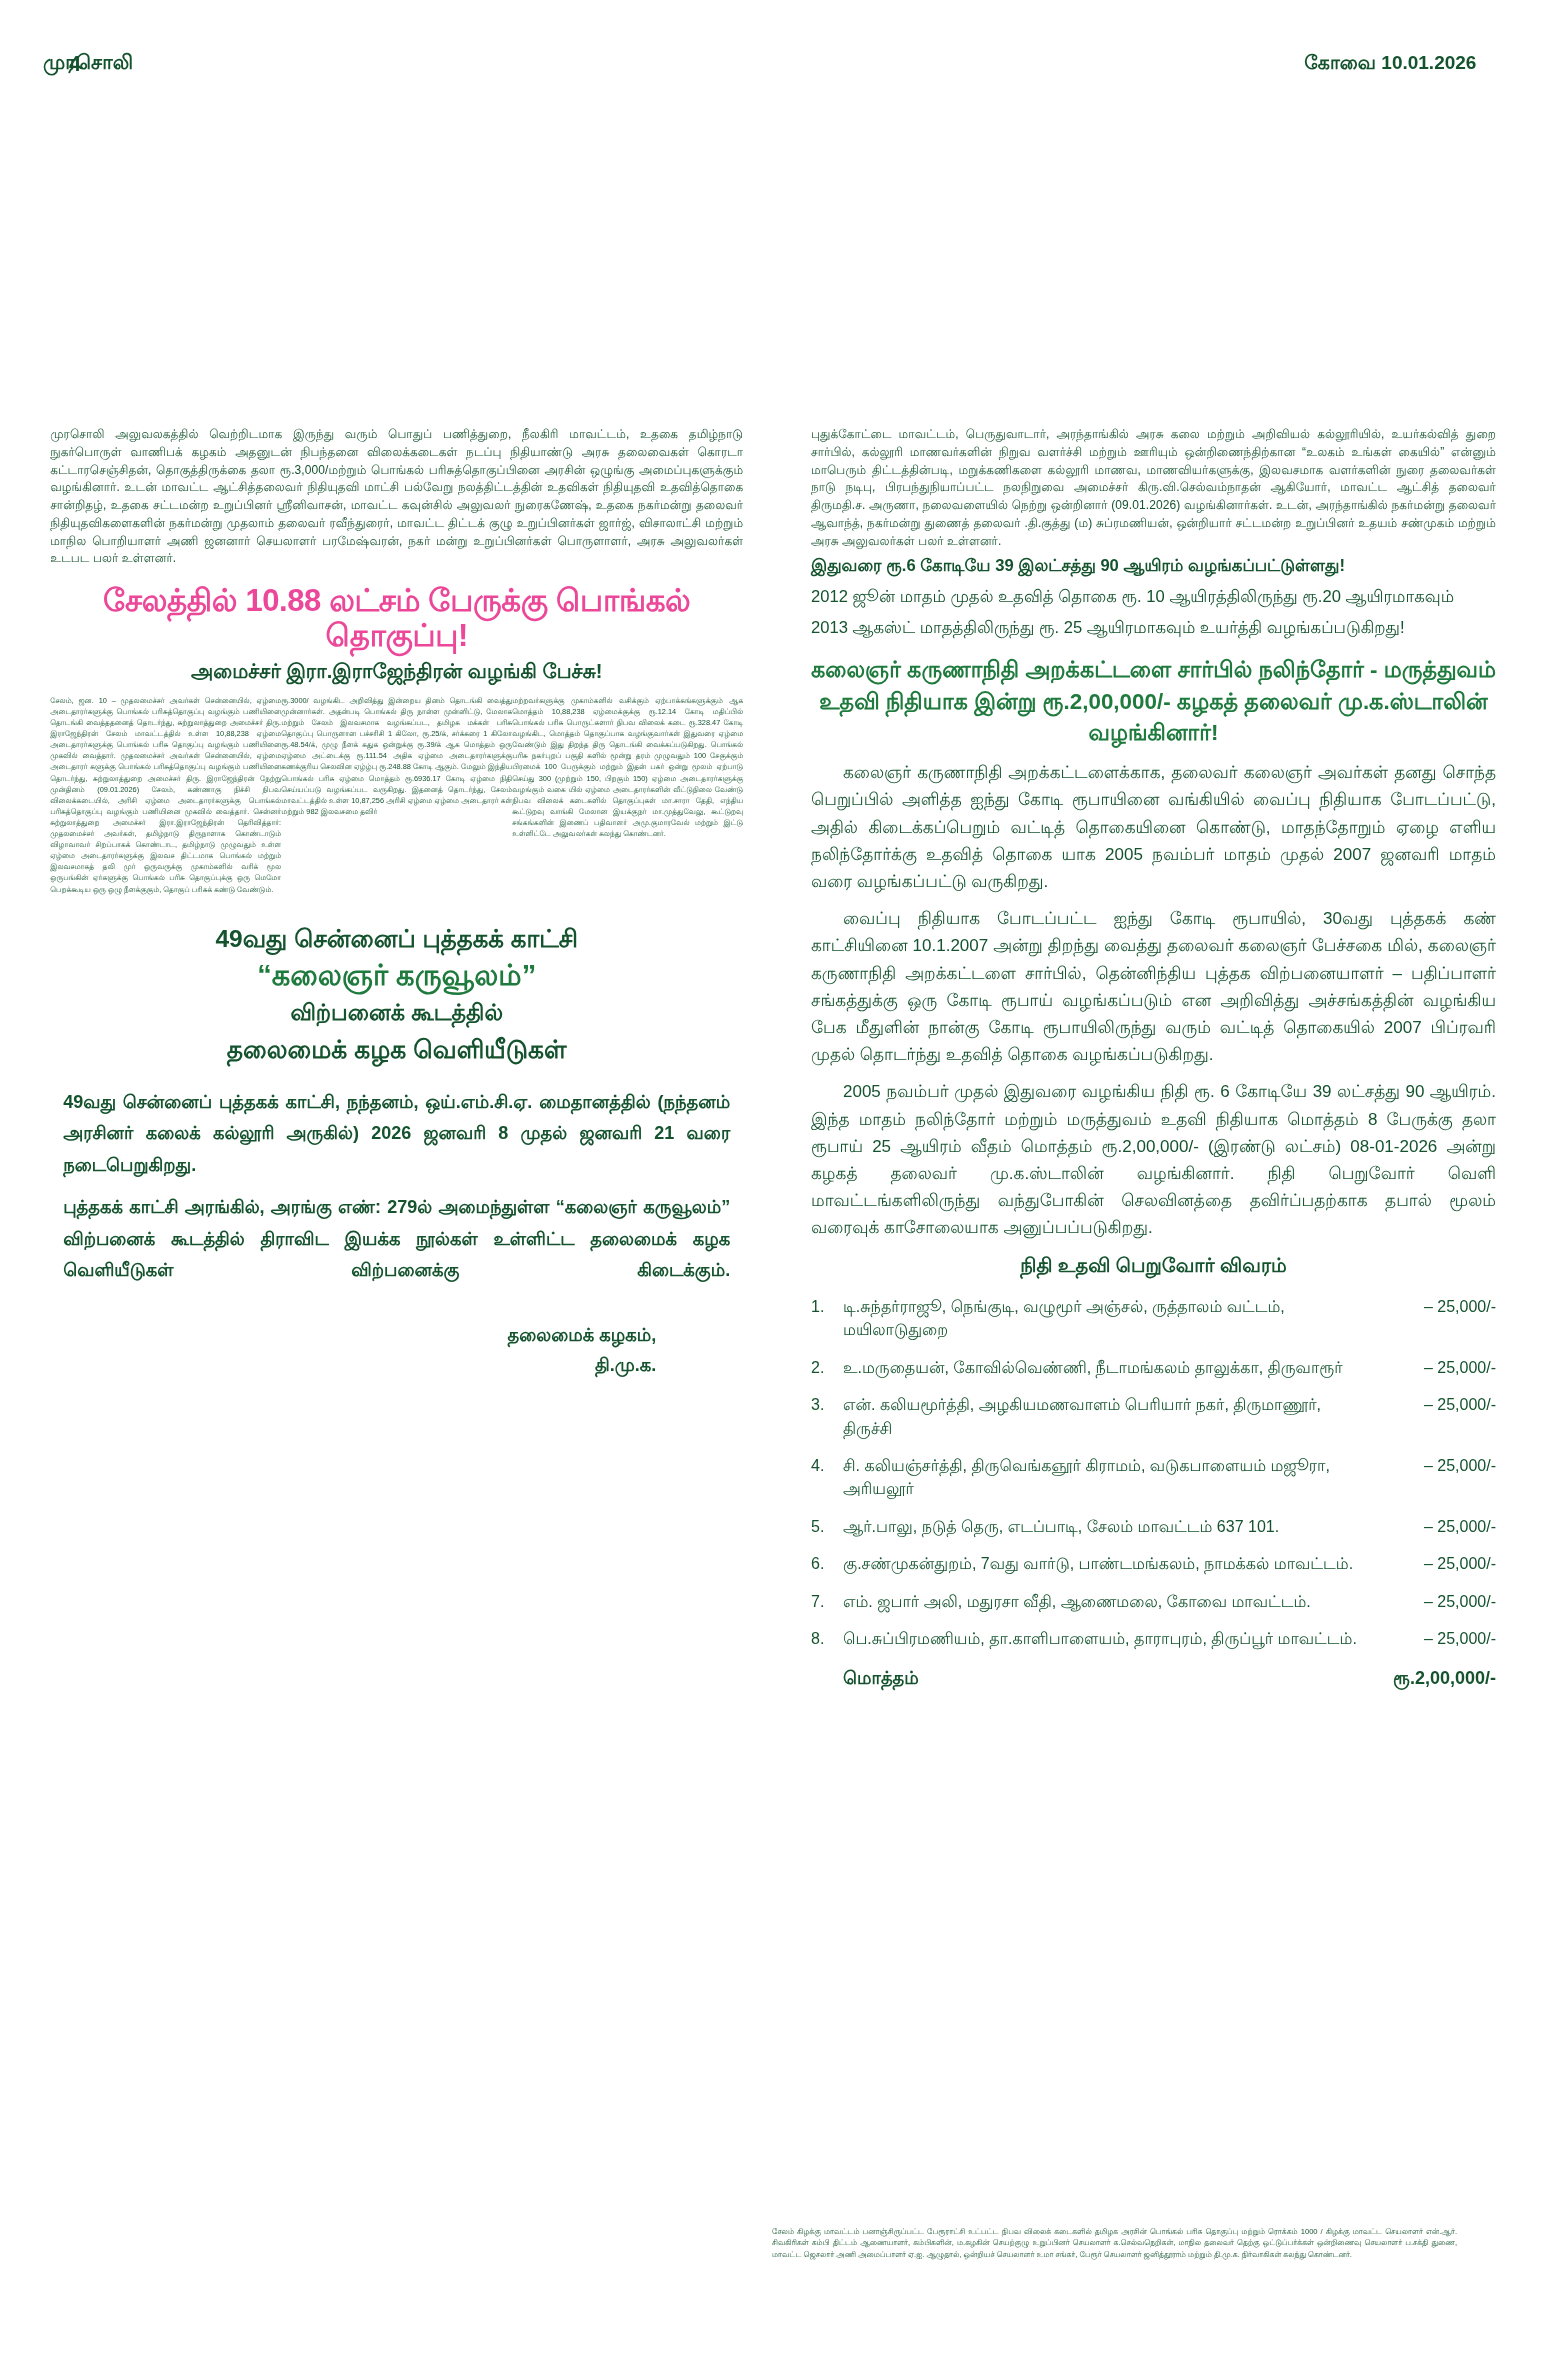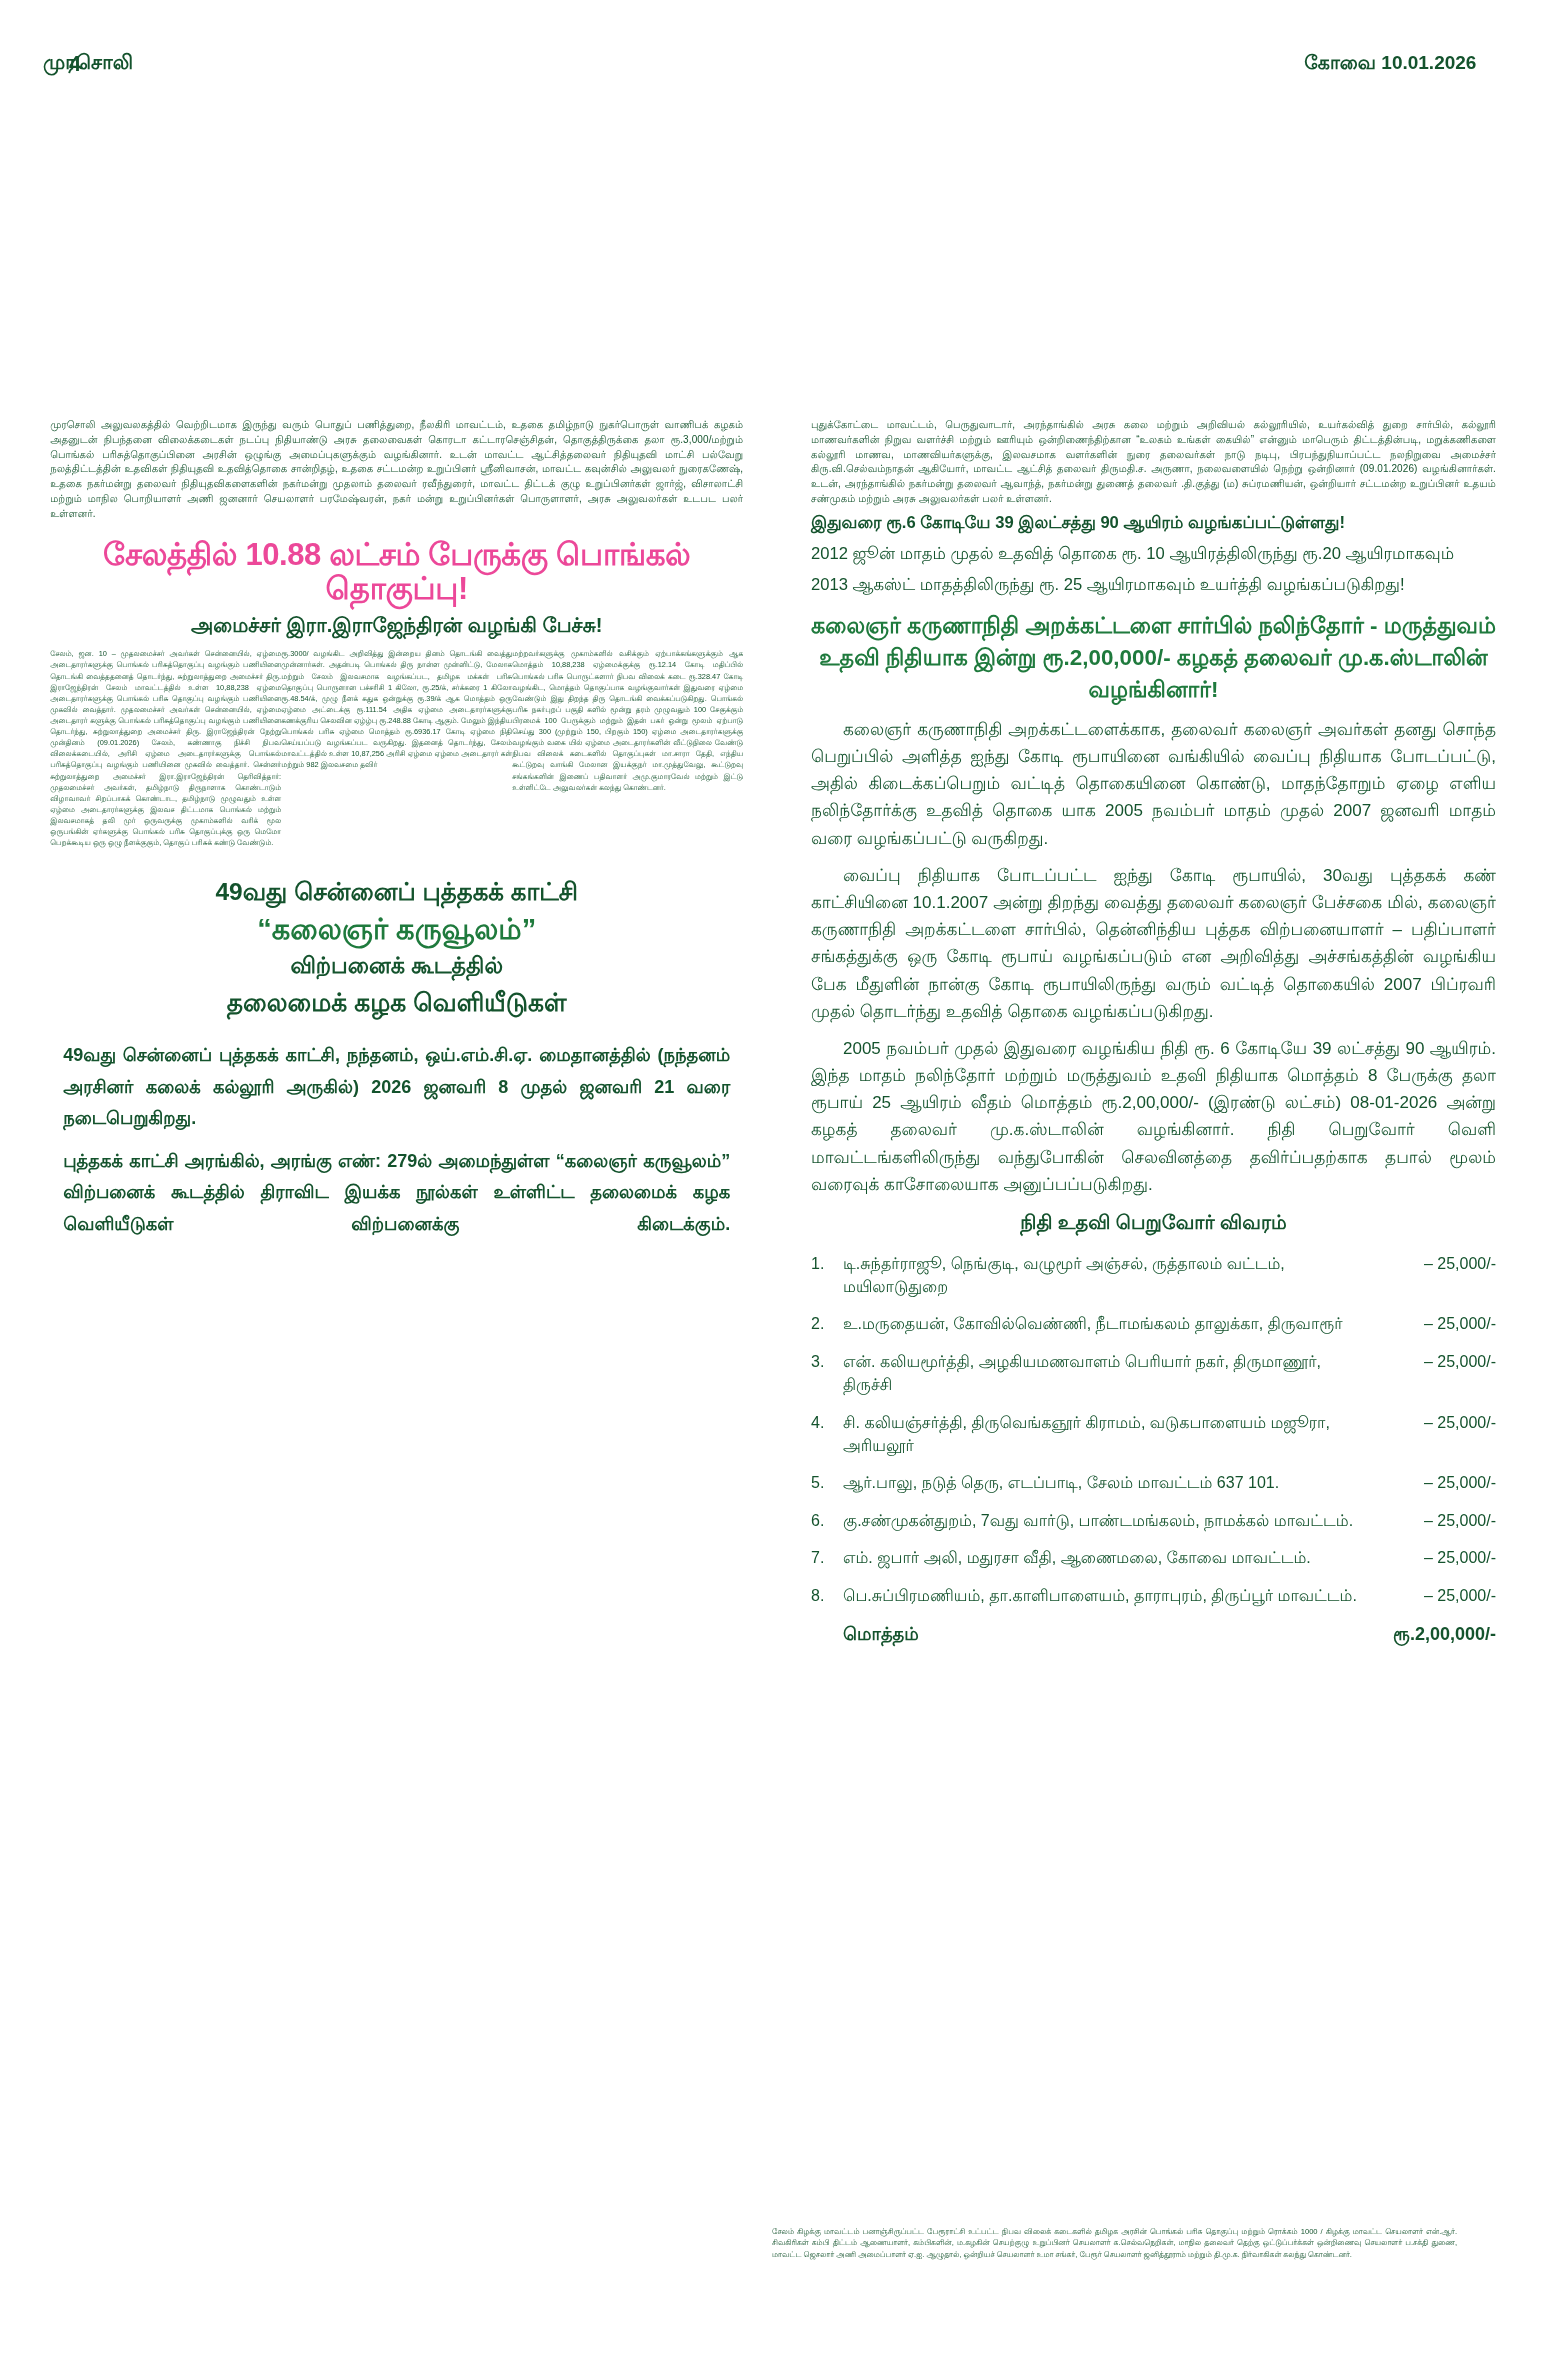--- a/index.html
+++ b/index.html
@@ -72,25 +72,26 @@
   }
   .col-right {
     position: absolute;
     left: 768px;
     top: 0;
     width: 685px;
   }
 
   
   .microtext {
-    font-size: 10px;
+    font-size: 12px;
     line-height: 1.48;
     text-align: justify;
     color: #14532d;
     letter-spacing: 0.1px;
+    margin-top: 8px;
   }
   .microtext p { margin: 0 0 2.9px 0; }
 
   
   .headline-red {
     font-size: 31px;
     font-weight: bold;
     line-height: 1.12;
     color: #ec4899;
     text-align: center;
@@ -277,20 +278,24 @@
         </div>
       </div>
 
       <div class="bookfair">
         <div class="bf-l1">49வது சென்னைப் புத்தகக் காட்சி</div>
         <div class="bf-l2">“கலைஞர் கருவூலம்”</div>
         <div class="bf-l3">விற்பனைக் கூடத்தில்</div>
         <div class="bf-l4">தலைமைக் கழக வெளியீடுகள்</div>
         <div class="bf-para">49வது சென்னைப் புத்தகக் காட்சி, நந்தனம், ஒய்.எம்.சி.ஏ. மைதானத்தில் (நந்தனம் அரசினர் கலைக் கல்லூரி அருகில்) 2026 ஜனவரி 8 முதல் ஜனவரி 21 வரை நடைபெறுகிறது.</div>
         <div class="bf-para bf-para2">புத்தகக் காட்சி அரங்கில், அரங்கு எண்: 279ல் அமைந்துள்ள “கலைஞர் கருவூலம்” விற்பனைக் கூடத்தில் திராவிட இயக்க நூல்கள் உள்ளிட்ட தலைமைக் கழக வெளியீடுகள் விற்பனைக்கு கிடைக்கும்.</div>
+        <div class="bf-sign">
+          <div>தலைமைக் கழகம்,</div>
+          <div>தி.மு.க.</div>
+        </div>
       </div>
 
     </div>
 
     <div class="col-right">
 
       <div class="microtext">
         <p>புதுக்கோட்டை மாவட்டம், பெருதுவாடார், அரந்தாங்கில் அரசு கலை மற்றும் அறிவியல் கல்லூரியில், உயர்கல்வித் துறை சார்பில், கல்லூரி மாணவர்களின் நிறுவ வளர்ச்சி மற்றும் ஊரியும் ஒன்றிணைந்திற்கான “உலகம் உங்கள் கையில்” என்னும் மாபெரும் திட்டத்தின்படி, மறுக்கணிகளை கல்லூரி மாணவ, மாணவியர்களுக்கு, இலவசமாக வளர்களின் நுரை தலைவர்கள் நாடு நடிபு, பிரபந்துநியாப்பட்ட நலநிறுவை அமைச்சர் கிரு.வி.செல்வம்நாதன் ஆகியோர், மாவட்ட ஆட்சித் தலைவர் திருமதி.ச. அருணா, நலைவளையில் நெற்று ஒன்றினார் (09.01.2026) வழங்கினார்கள். உடன், அரந்தாங்கில் நகர்மன்று தலைவர் ஆவாந்த், நகர்மன்று துணைத் தலைவர் .தி.குத்து (ம) சுப்ரமணியன், ஒன்றியார் சட்டமன்ற உறுப்பினர் உதயம் சண்முகம் மற்றும் அரசு அலுவலர்கள் பலர் உள்ளனர்.</p>
       </div>
 

